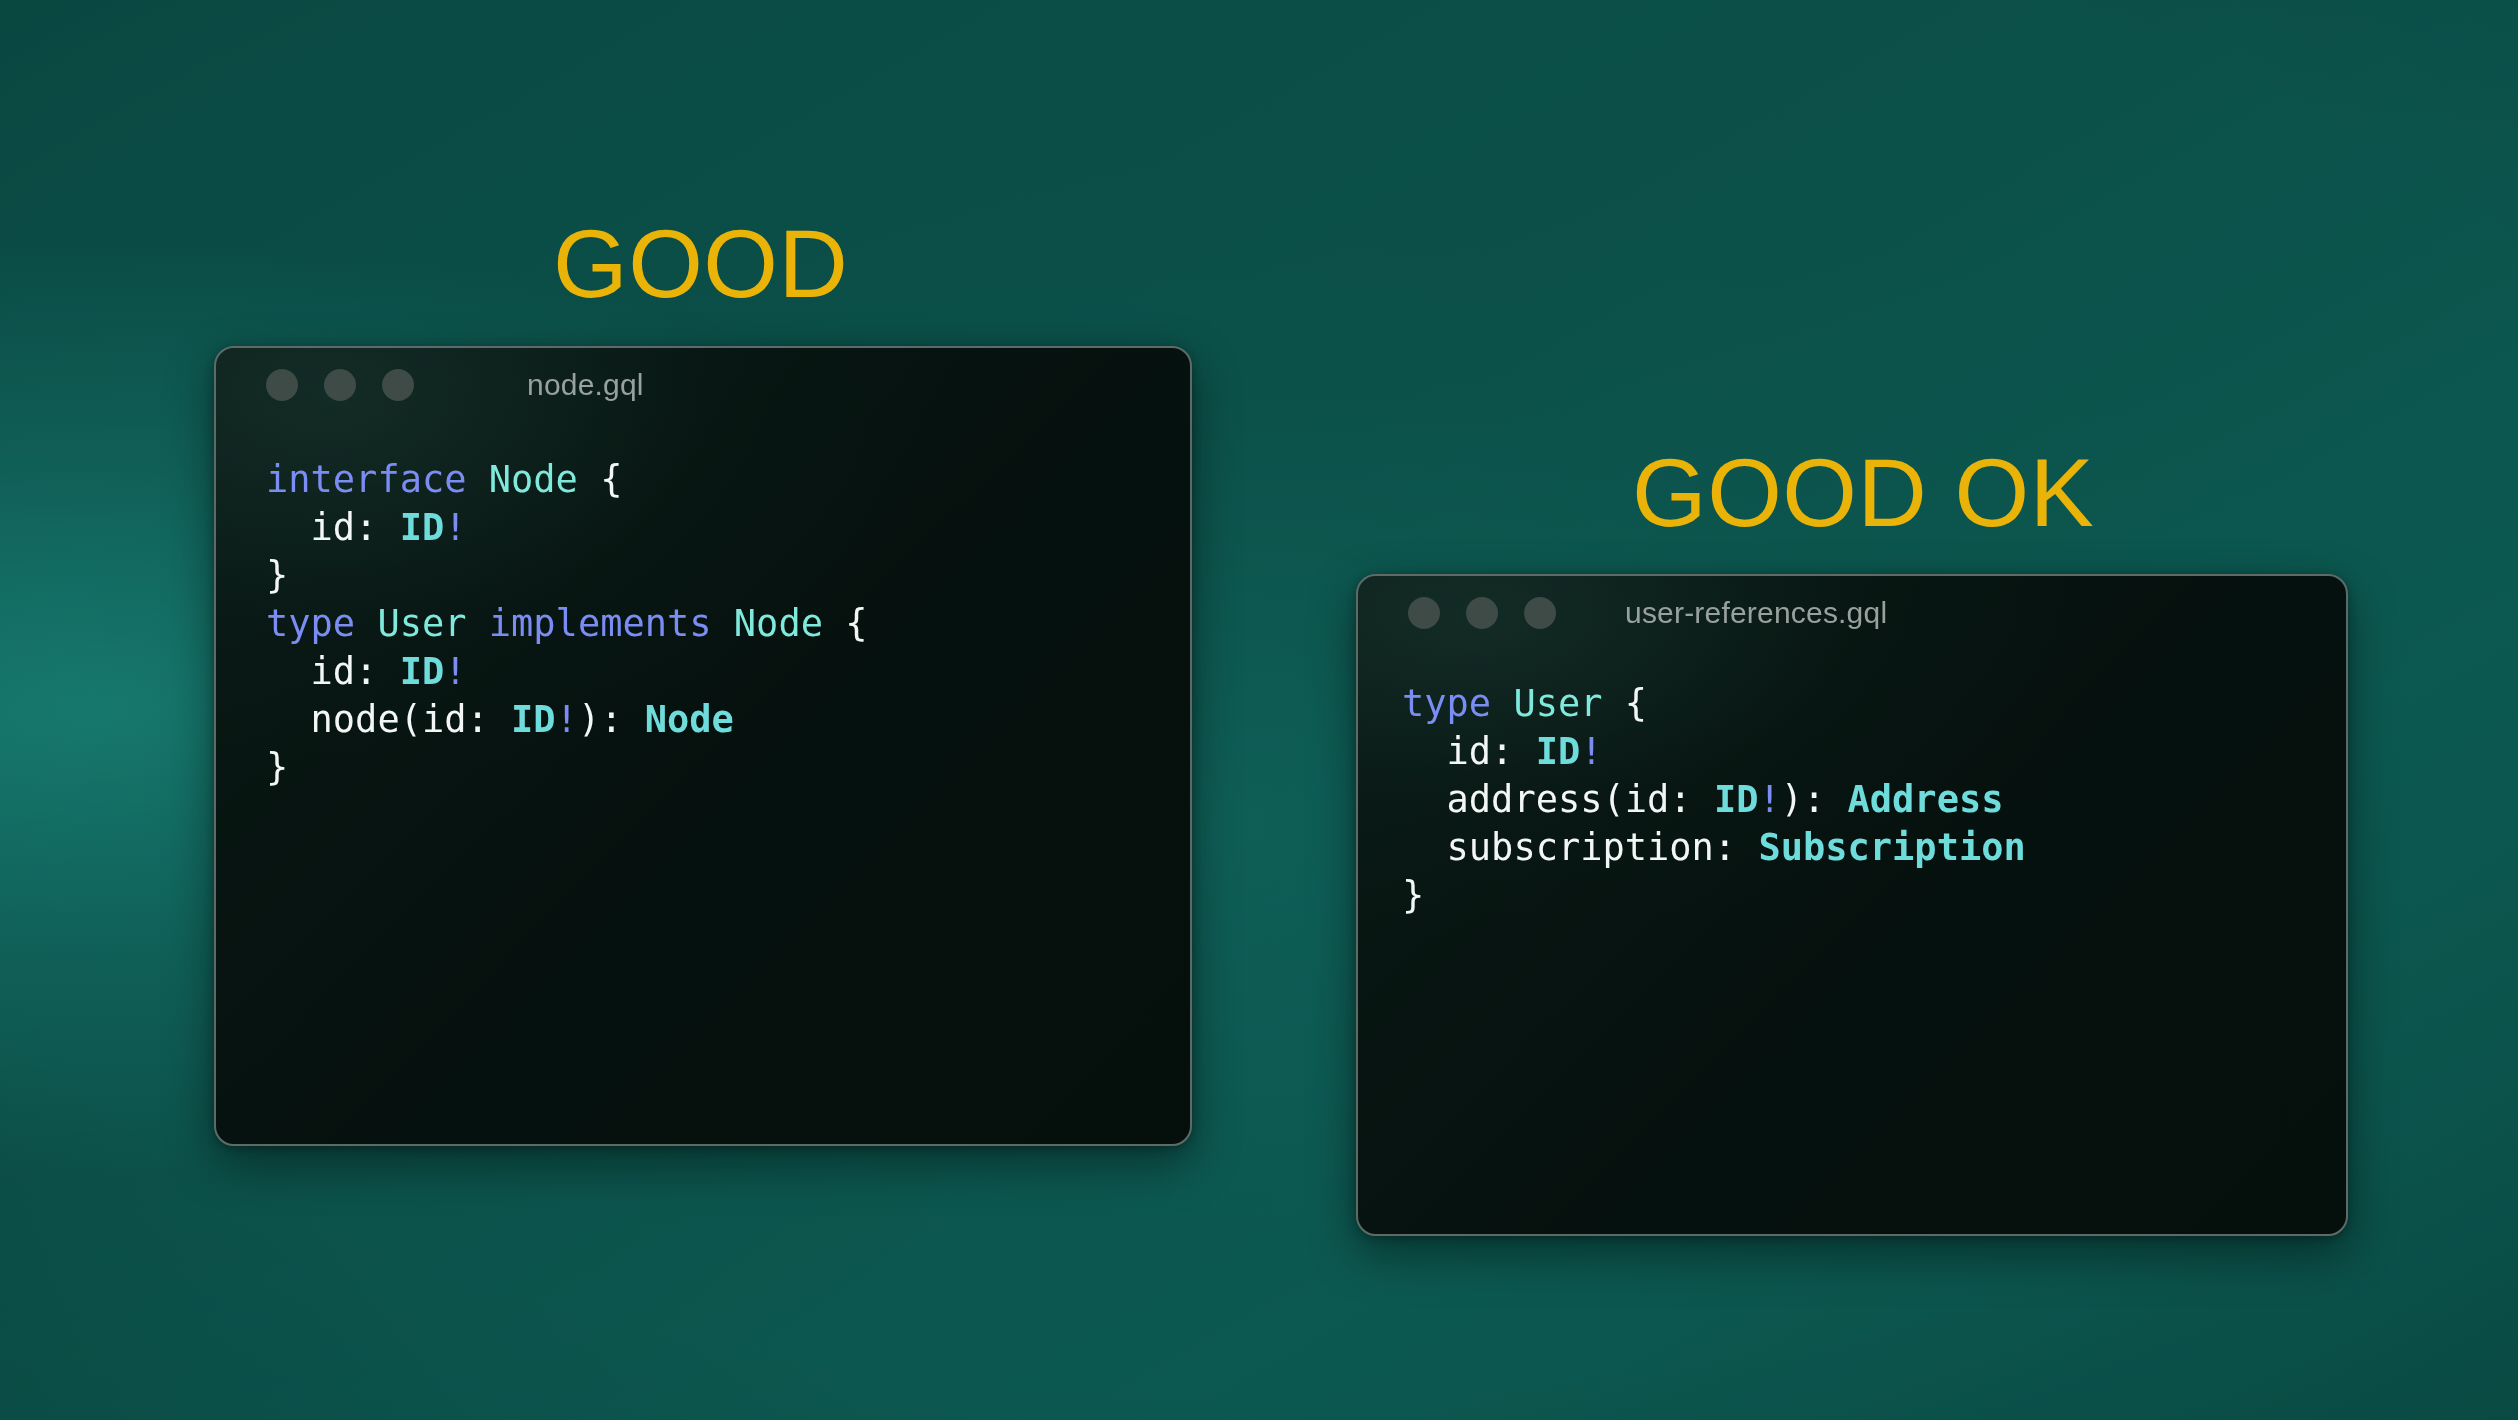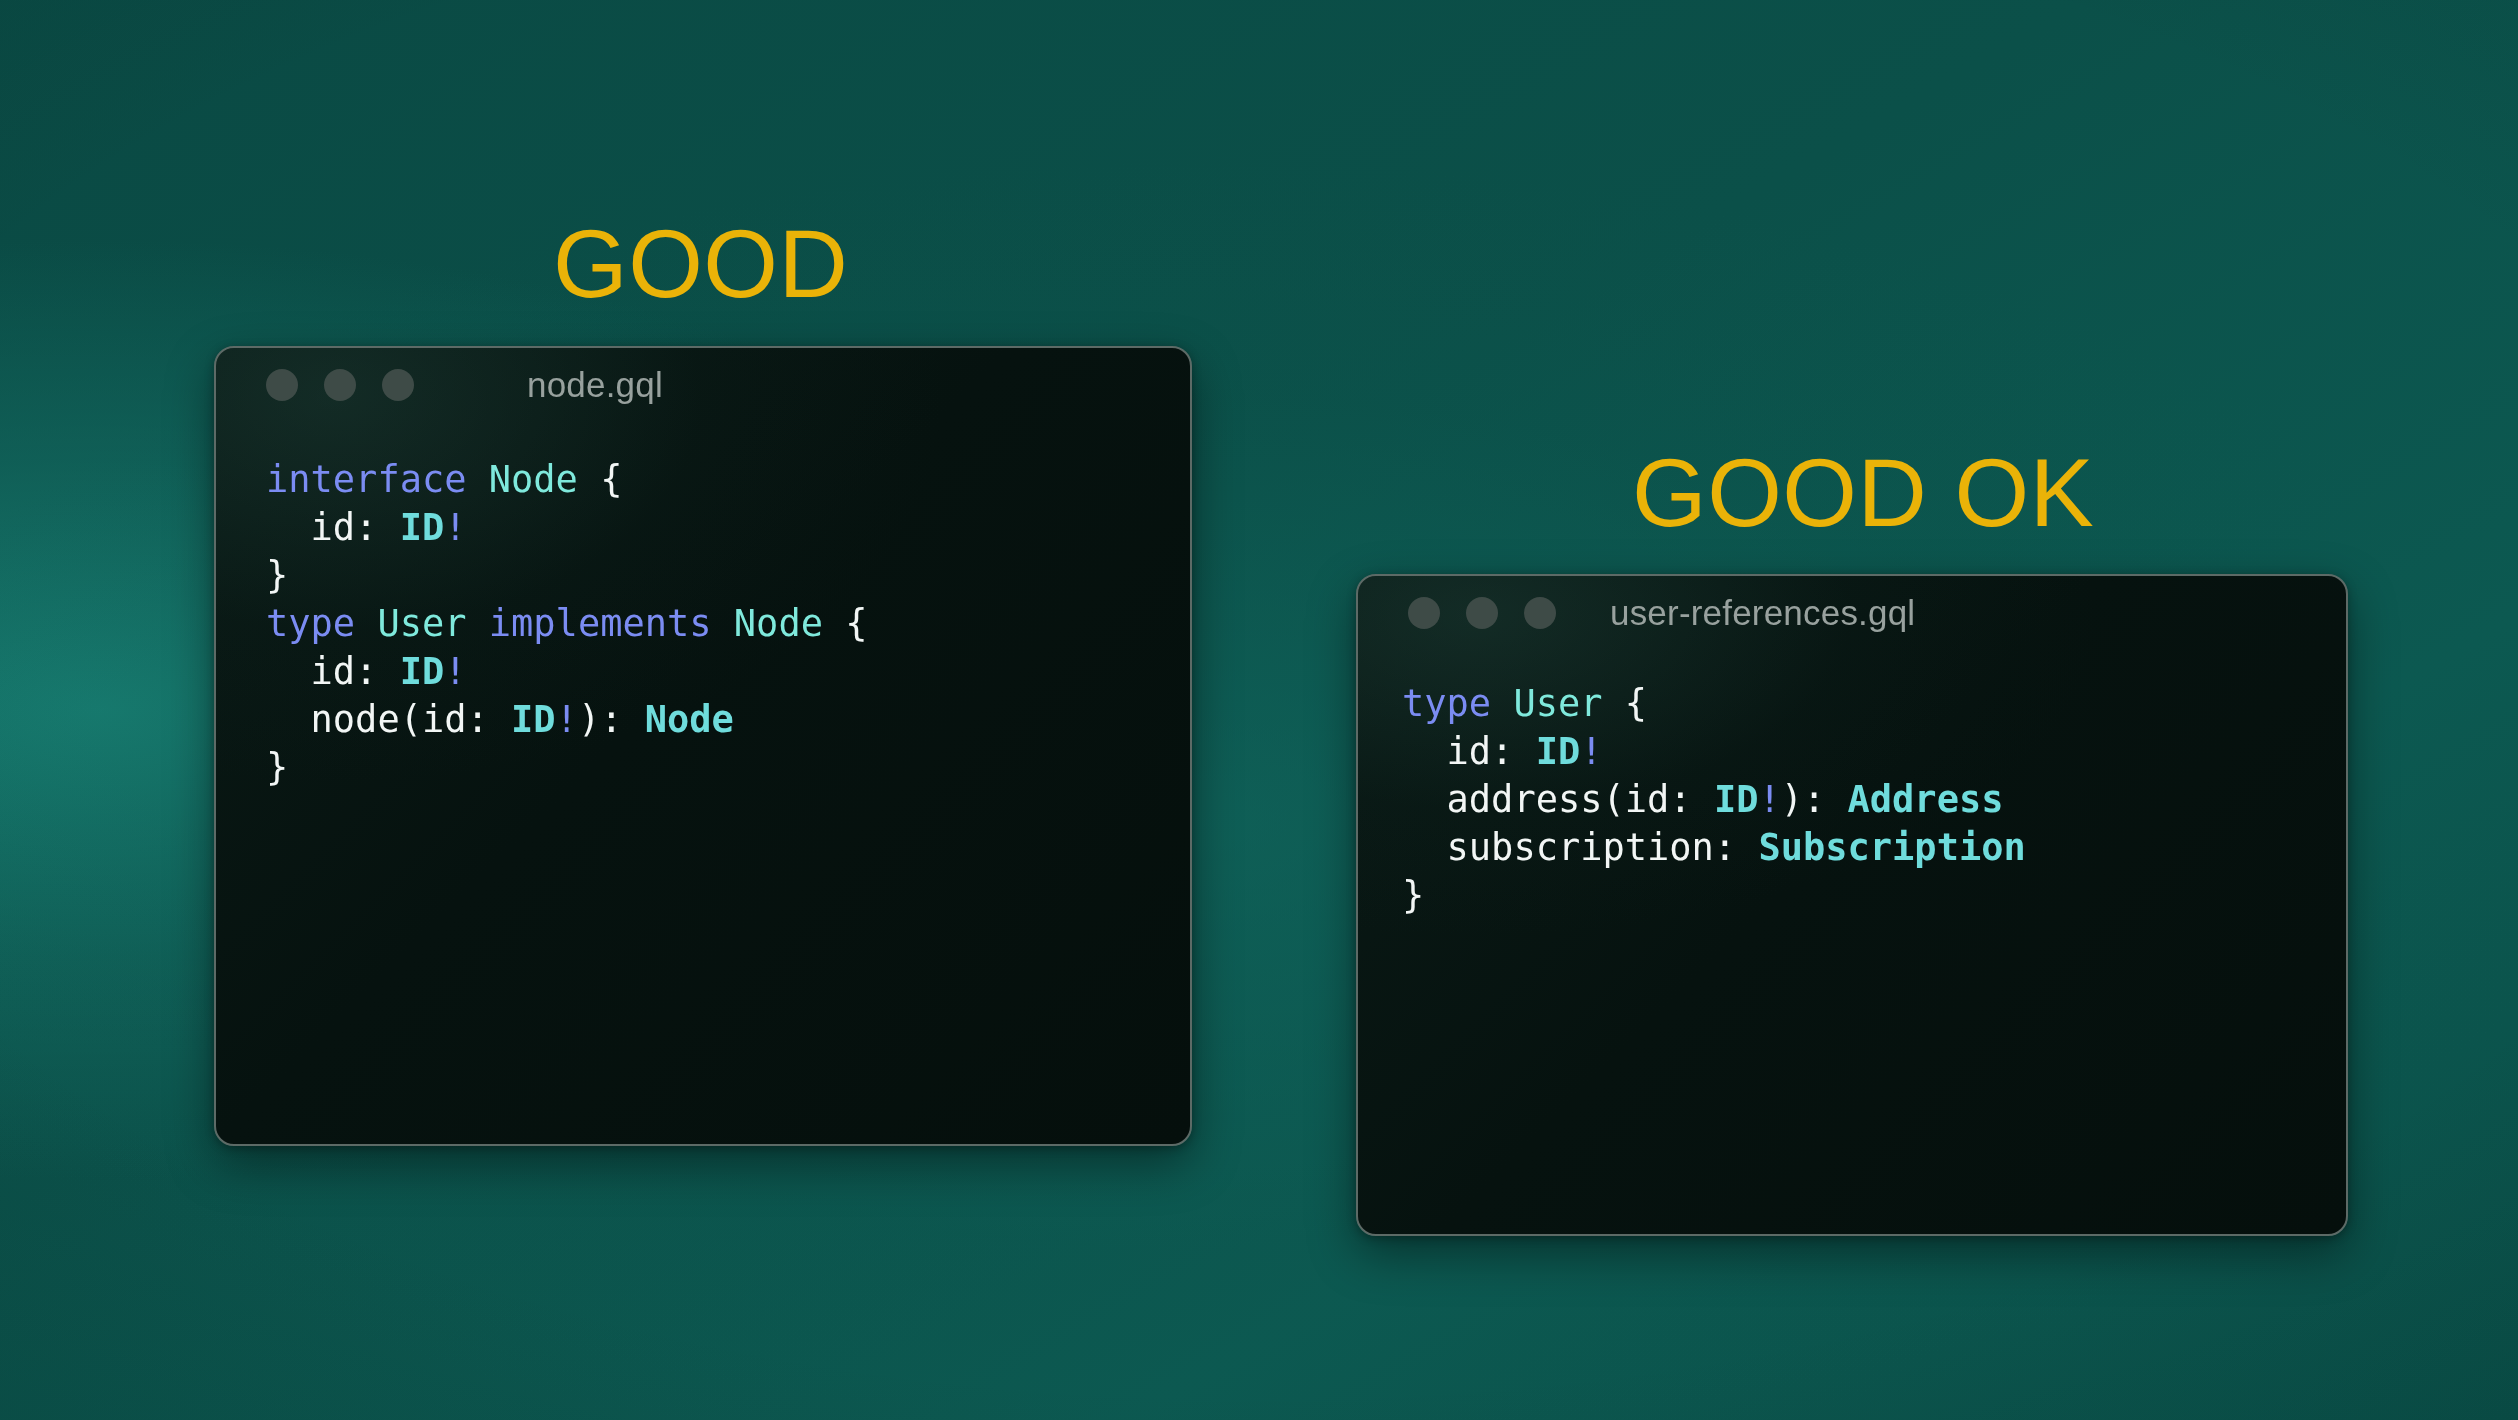--- a/index.html
+++ b/index.html
@@ -80,27 +80,27 @@
   #window-also-ok .titlebar { padding-left:50px; }
 
   .dots { display:flex; gap:26px; align-items:center; }
   .dot {
     width:32px; height:32px; border-radius:50%;
     background:#3e4b47;
   }
 
   .filename {
     color:#98a19e;
-    font-size:35px;
+    font-size:30px;
     font-weight:400;
     white-space:nowrap;
     letter-spacing:0.2px;
   }
   #window-good .filename    { margin-left:113px; }
-  #window-also-ok .filename { margin-left:54px; }
+  #window-also-ok .filename { margin-left:69px; }
 
   
   .code {
     position:relative;
     font-family:"DejaVu Sans Mono", "Liberation Mono", monospace;
     font-size:37px;
     line-height:1.28;
     white-space:pre;
     color:#f2f6f5;
   }

